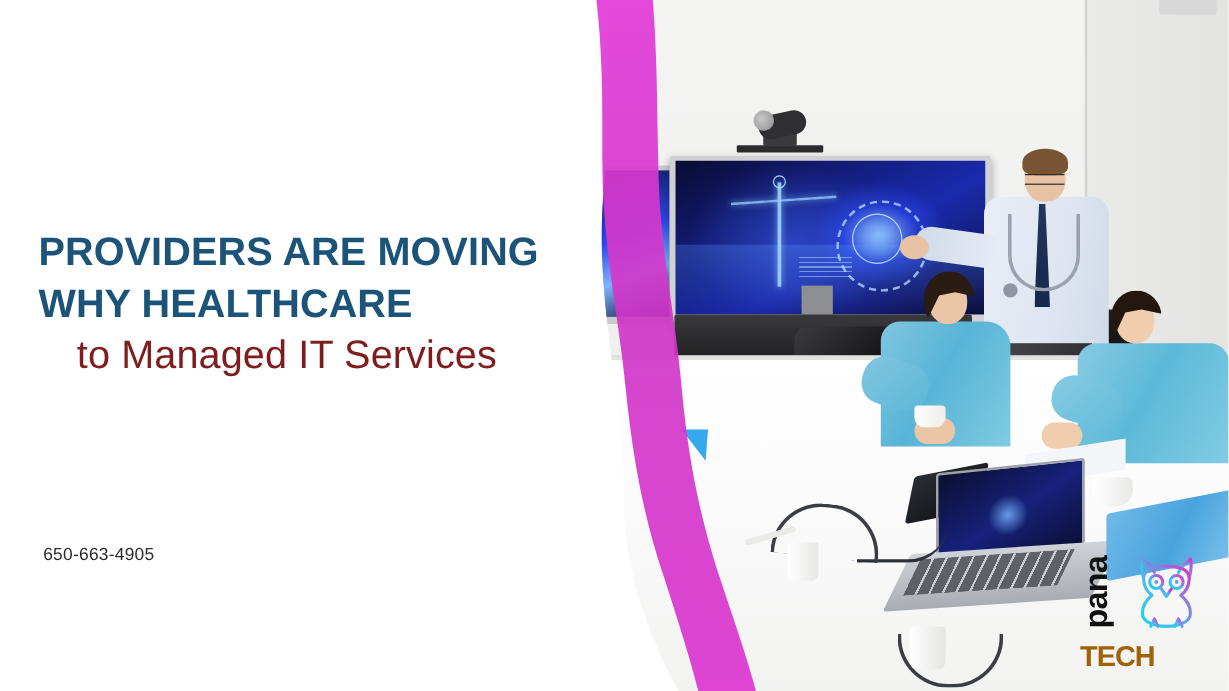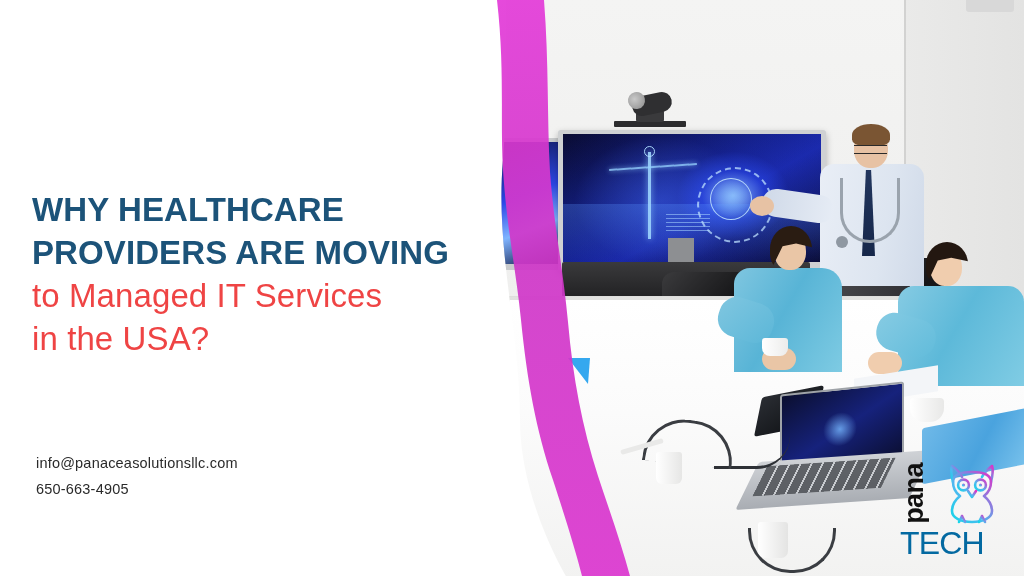--- a/index.html
+++ b/index.html
@@ -356,21 +356,22 @@
   }
   .hl-strong {
     display: block;
     font-weight: 700;
     color: #1c5379;
     text-transform: uppercase;
   }
   .hl-light {
     display: block;
     font-weight: 400;
-    color: #ef4444;
+    color: #7f1d1d;
+    margin-left: 32px;
   }
   .contact {
     position: absolute;
     left: 36px; top: 450px;
     font-size: 14.5px;
     line-height: 26px;
     color: #2a2a2a;
     letter-spacing: .2px;
   }
   .contact div { white-space: nowrap; }
@@ -389,23 +390,23 @@
     transform-origin: center center;
     font-size: 27px;
     font-weight: 700;
     color: #111111;
     letter-spacing: -.6px;
     text-align: center;
   }
   .logo-tech {
     position: absolute;
     left: 2px; bottom: 0;
-    font-size: 32px;
-    font-weight: 400;
-    color: #0369a1;
+    font-size: 24px;
+    font-weight: 700;
+    color: #a16207;
     letter-spacing: -.8px;
   }
   .logo-owl {
     position: absolute;
     right: 0; top: 2px;
     width: 60px; height: 62px;
   }
 </style>
 </head>
 <body>
@@ -507,28 +508,26 @@
              C622,546 610,512 598,476
              C582,426 573,378 568,322
              C563,268 554,226 550,172
              C547,118 549,64 544,0
              Z"></path>
   </svg>
 
   <div class="text-panel">
 
     <h1 class="headline">
+      <span class="hl-strong">PROVIDERS ARE MOVING</span>
       <span class="hl-strong">WHY HEALTHCARE</span>
-      <span class="hl-strong">PROVIDERS ARE MOVING</span>
       <span class="hl-light">to Managed IT Services</span>
-      <span class="hl-light">in the USA?</span>
     </h1>
 
     <div class="contact">
-      <div>info@panaceasolutionsllc.com</div>
       <div>650-663-4905</div>
     </div>
 
   </div>
 
   <div class="logo">
     <svg class="logo-owl" viewBox="0 0 60 62">
       <defs>
         <linearGradient id="owlGrad" x1="0" y1="1" x2="1" y2="0">
           <stop offset="0%" stop-color="#14d6e8"></stop>

